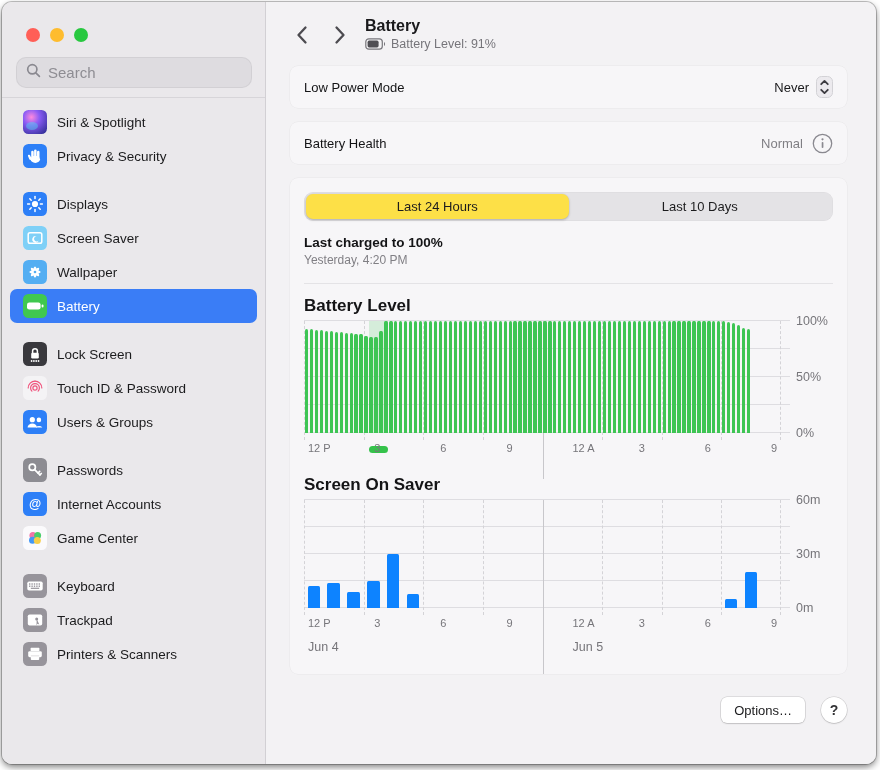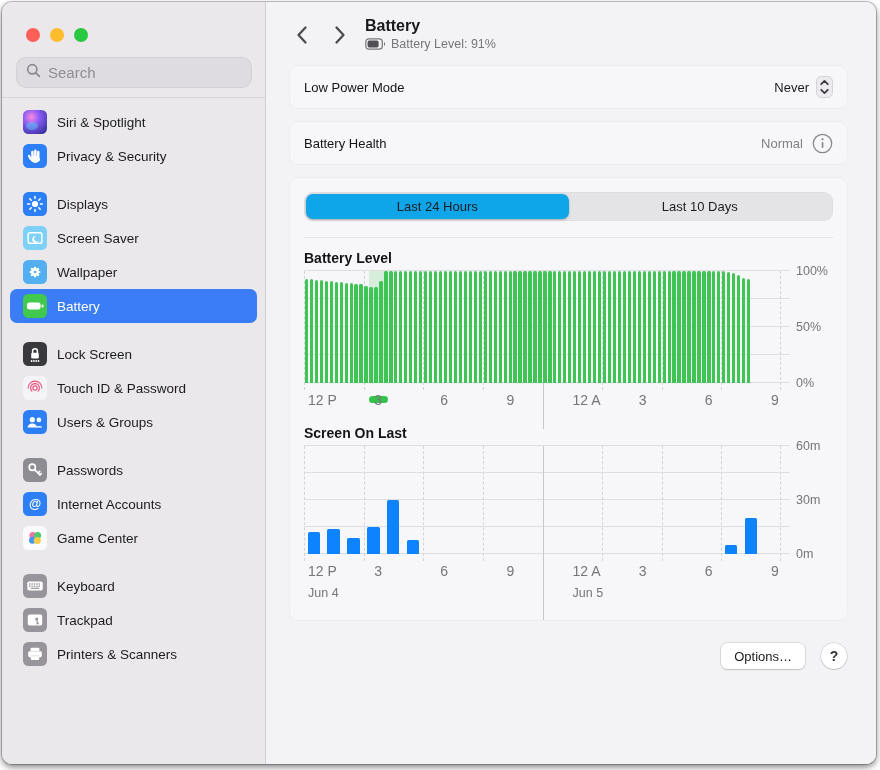--- a/index.html
+++ b/index.html
@@ -37,42 +37,42 @@
   .ptitle{ font-size:16px; font-weight:700; color:#19191b; line-height:19px;}
   .psub{ display:flex; align-items:center; gap:5px; margin-top:2px; }
   .psub span{ font-size:12.5px; color:#76757a; }
   .rowcard{ background:#f7f6f8; border-radius:8px; height:42px; display:flex; align-items:center; padding:0 14px; margin-bottom:14px; box-shadow:0 0 0 0.5px rgba(0,0,0,.05);}
   .rowcard .rlabel{ font-size:13px; color:#141416; flex:1; }
   .rowcard .rvalue{ font-size:13px; color:#19191b; margin-right:7px;}
   .rowcard .rvalue.dim{ color:#7f7e83; margin-right:9px;}
   .bigcard{ background:#f7f6f8; border-radius:8px; padding:14px 14px 18px 14px; box-shadow:0 0 0 0.5px rgba(0,0,0,.05);}
   .seg{ display:flex; background:#e4e3e6; border-radius:9px; padding:2px; height:29px; box-shadow:inset 0 0 0 0.5px rgba(0,0,0,.04);}
   .seg-item{ flex:1; display:flex; align-items:center; justify-content:center; font-size:13px; color:#1c1c1e; border-radius:7px; cursor:default;}
-  .seg-item.selected{ background:#0ea5e9; box-shadow:0 1px 2.5px rgba(0,0,0,.22), 0 0 0 0.5px rgba(0,0,0,.04); font-weight:400;}
+  .seg-item.selected{ background:#fde047; box-shadow:0 1px 2.5px rgba(0,0,0,.22), 0 0 0 0.5px rgba(0,0,0,.04); font-weight:400;}
   .charged{ margin-top:14px; }
   .charged .c1{ font-size:13.5px; font-weight:600; color:#141416; }
   .charged .c2{ font-size:12px; color:#807f84; margin-top:3px; }
   .cardsep{ height:1px; background:#e4e3e6; margin:16px 0 12px 0; }
   
   .chart{ position:relative; }
   .chart + .chart{ margin-top:16px; }
-  .chart-title{ font-size:14px; font-weight:700; color:#141416; margin-bottom:5px; }
+  .chart-title{ font-size:17px; font-weight:700; color:#141416; margin-bottom:5px; }
   .chart-body{ display:flex; }
   .plot{ flex:1; position:relative; }
   .gutter{ width:52px; position:relative; flex:none; }
   .hline{ position:absolute; left:0; right:0; border-top:1px solid #dedde1; }
   .hline-ext{ position:absolute; left:0; width:9px; border-top:1px solid #dedde1; }
   .ylab{ position:absolute; left:15px; transform:translateY(50%); font-size:12.5px; color:#76757a; }
   .vline{ position:absolute; top:0; bottom:-7px; width:0; border-left:1px dashed #d4d3d7; }
   .vline.solid{ border-left:1px solid #c8c7cb; }
   .bar{ position:absolute; bottom:0; border-radius:1.5px 1.5px 0 0; }
   .band{ position:absolute; top:0; bottom:0; }
   .pill{ position:absolute; height:7px; border-radius:4px; }
   .xrow{ position:relative; height:26px; }
-  .xlab{ position:absolute; top:9px; font-size:14px; color:#76757a; white-space:nowrap; }
+  .xlab{ position:absolute; top:9px; font-size:11px; color:#76757a; white-space:nowrap; }
   .daterow{ position:relative; height:22px; }
   .datelab{ position:absolute; top:6px; font-size:12.5px; color:#76757a; }
   
   .footer{ display:flex; justify-content:flex-end; align-items:center; gap:16px; margin-top:23px; }
   .btn-options{ background:#ffffff; border:none; border-radius:6px; height:26px; padding:0 13px; font-size:13px; color:#1a1a1c; font-family:inherit; box-shadow:0 0 0 0.5px rgba(0,0,0,.18), 0 1px 1.5px rgba(0,0,0,.12); }
   .btn-help{ width:26px; height:26px; border-radius:50%; background:#ffffff; border:none; font-size:14px; font-weight:600; color:#323234; box-shadow:0 0 0 0.5px rgba(0,0,0,.18), 0 1px 1.5px rgba(0,0,0,.12); display:flex; align-items:center; justify-content:center; font-family:inherit;}
 </style>
 </head>
 <body>
 
@@ -376,20 +376,24 @@
             <circle cx="10.5" cy="6.3" r="1.1" fill="#8a8990"></circle>
           </svg>
       </span>
     </div>
 
     <div class="bigcard">
       <div class="seg">
           <div class="seg-item selected">Last 24 Hours</div>
           <div class="seg-item">Last 10 Days</div>
         </div>
+      <div class="charged">
+        <div class="c1">Last charged to 100%</div>
+        <div class="c2">Yesterday, 4:20 PM</div>
+      </div>
       <div class="cardsep"></div>
 
       <div class="chart">
         <div class="chart-title">Battery Level</div>
         <div class="chart-body">
           <div class="plot" style="height: 112px;">
               <div class="hline" style="bottom: 0%;"></div>
               <div class="hline" style="bottom: 25%;"></div>
               <div class="hline" style="bottom: 50%;"></div>
               <div class="hline" style="bottom: 75%;"></div>
@@ -513,21 +517,21 @@
             <div class="xlab" style="left: calc(25% + 4px);">6</div>
             <div class="xlab" style="left: calc(37.5% + 4px);">9</div>
             <div class="xlab" style="left: calc(50% + 4px);">12 A</div>
             <div class="xlab" style="left: calc(62.5% + 4px);">3</div>
             <div class="xlab" style="left: calc(75% + 4px);">6</div>
             <div class="xlab" style="left: calc(87.5% + 4px);">9</div>
           </div>
       </div>
 
       <div class="chart">
-        <div class="chart-title">Screen On Last</div>
+        <div class="chart-title">Screen On Saver</div>
         <div class="chart-body">
           <div class="plot" style="height: 108px;">
               <div class="hline" style="bottom: 0%;"></div>
               <div class="hline" style="bottom: 25%;"></div>
               <div class="hline" style="bottom: 50%;"></div>
               <div class="hline" style="bottom: 75%;"></div>
               <div class="hline" style="bottom: 100%;"></div>
               <div class="vline" style="left: 0%;"></div>
               <div class="vline" style="left: 12.5%;"></div>
               <div class="vline" style="left: 25%;"></div>

